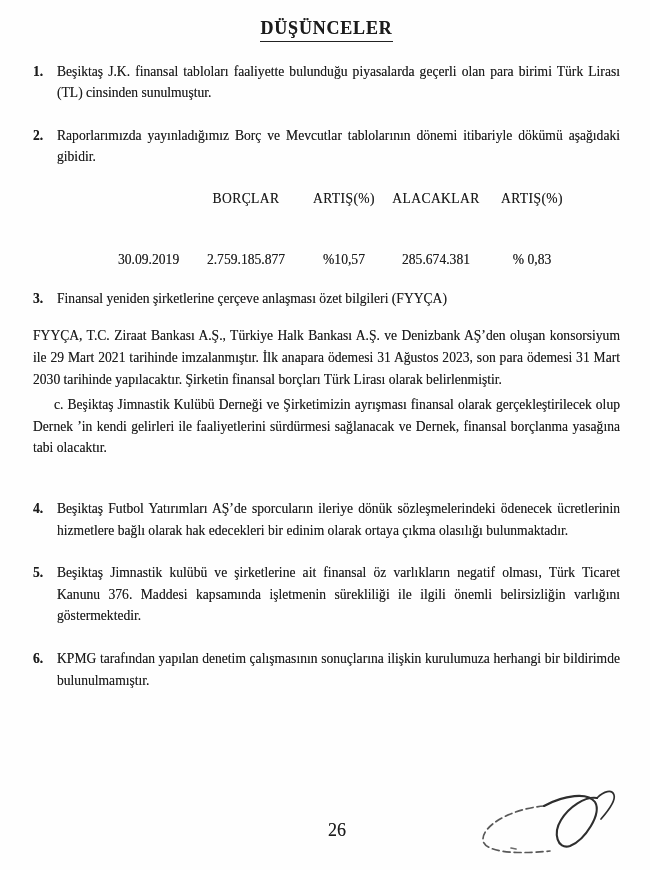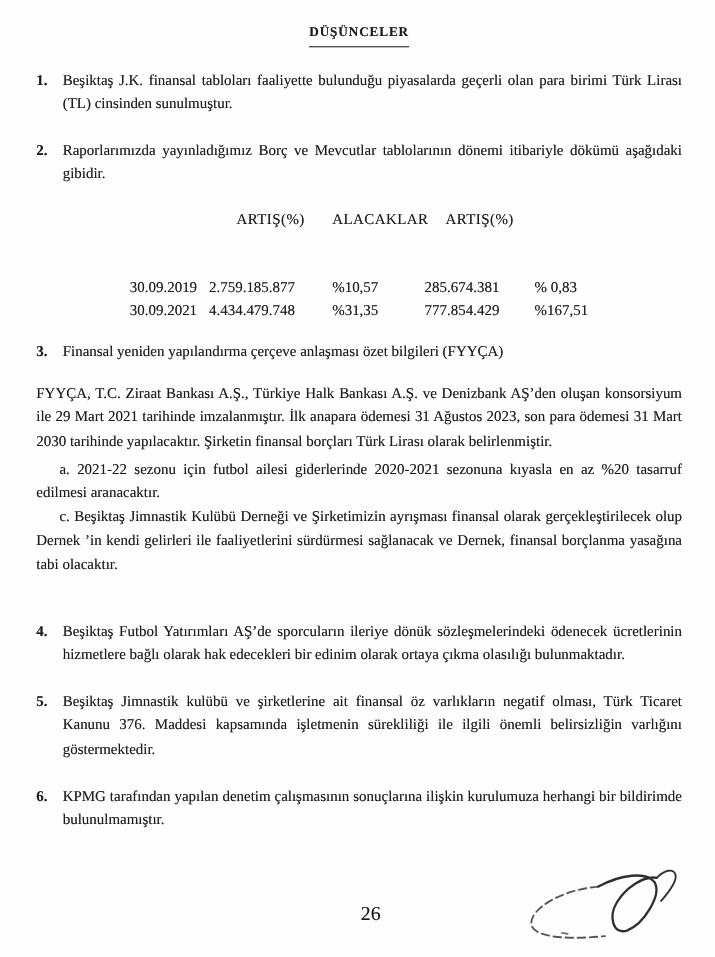--- a/index.html
+++ b/index.html
@@ -19,21 +19,21 @@
     top: 18px;
     left: 33px;
     right: 30px;
     font-size: 13.6px;
     line-height: 21.6px;
   }
   .doc-title-wrap { text-align: center; margin-bottom: 19px; }
   .doc-title {
     display: inline-block;
     font-weight: bold;
-    font-size: 12px;
+    font-size: 18px;
     letter-spacing: 0.8px;
     border-bottom: 1.5px solid #222;
     padding-bottom: 1px;
   }
   .item { display: flex; margin-bottom: 21px; }
   .item .num {
     width: 24px;
     flex: 0 0 24px;
     font-weight: bold;
   }
@@ -42,21 +42,21 @@
 
   .fin-table { margin: 0 0 17px 85px; }
   .fin-row {
     display: grid;
     grid-template-columns: 72px 112px 84px 100px 92px;
     line-height: 20.4px;
   }
   .fin-row.headers { margin-bottom: 41px; letter-spacing: 0.4px; }
   .fin-row .c0 { text-align: left; }
   .fin-row .hc { text-align: center; }
-  .fin-row .c1, .fin-row .c2, .fin-row .c3, .fin-row .c4 { text-align: left; }
+  .fin-row .c1, .fin-row .c2, .fin-row .c3, .fin-row .c4 { text-align: center; }
 
   .paragraph { text-align: justify; margin-bottom: 4px; }
   .subitem { text-align: justify; text-indent: 21px; }
   .subitem.last { margin-bottom: 39px; }
 
   .footer-pageno {
     position: absolute;
     top: 820px;
     left: 12px;
     width: 100%;
@@ -88,48 +88,41 @@
     </div>
 
     <div class="item">
       <span class="num">2.</span>
       <span class="itext">Raporlarımızda yayınladığımız Borç ve Mevcutlar tablolarının dönemi itibariyle dökümü aşağıdaki gibidir.</span>
     </div>
 
     <div class="fin-table">
       <div class="fin-row headers">
         <span class="c0"></span>
+        <span class="hc">BORÇLAR</span>
         <span class="hc">ARTIŞ(%)</span>
         <span class="hc">ALACAKLAR</span>
         <span class="hc">ARTIŞ(%)</span>
       </div>
       <div class="fin-row">
         <span class="c0">30.09.2019</span>
         <span class="c1">2.759.185.877</span>
         <span class="c2">%10,57</span>
         <span class="c3">285.674.381</span>
         <span class="c4">% 0,83</span>
       </div>
-      <div class="fin-row">
-        <span class="c0">30.09.2021</span>
-        <span class="c1">4.434.479.748</span>
-        <span class="c2">%31,35</span>
-        <span class="c3">777.854.429</span>
-        <span class="c4">%167,51</span>
-      </div>
     </div>
 
     <div class="item tight">
       <span class="num">3.</span>
-      <span class="itext">Finansal yeniden yapılandırma çerçeve anlaşması özet bilgileri (FYYÇA)</span>
+      <span class="itext">Finansal yeniden şirketlerine çerçeve anlaşması özet bilgileri (FYYÇA)</span>
     </div>
 
     <div class="paragraph">FYYÇA, T.C. Ziraat Bankası A.Ş., Türkiye Halk Bankası A.Ş. ve Denizbank AŞ’den oluşan konsorsiyum ile 29 Mart 2021 tarihinde imzalanmıştır. İlk anapara ödemesi 31 Ağustos 2023, son para ödemesi 31 Mart 2030 tarihinde yapılacaktır. Şirketin finansal borçları Türk Lirası olarak belirlenmiştir.</div>
 
-    <div class="subitem">a.  2021-22 sezonu için futbol ailesi giderlerinde 2020-2021 sezonuna kıyasla en az %20 tasarruf edilmesi aranacaktır.</div>
     <div class="subitem last">c. Beşiktaş Jimnastik Kulübü Derneği ve Şirketimizin ayrışması finansal olarak gerçekleştirilecek olup Dernek ’in kendi gelirleri ile faaliyetlerini sürdürmesi sağlanacak ve Dernek, finansal borçlanma yasağına tabi olacaktır.</div>
 
     <div class="item">
       <span class="num">4.</span>
       <span class="itext">Beşiktaş Futbol Yatırımları AŞ’de sporcuların ileriye dönük sözleşmelerindeki ödenecek ücretlerinin hizmetlere bağlı olarak hak edecekleri bir edinim olarak ortaya çıkma olasılığı bulunmaktadır.</span>
     </div>
 
     <div class="item">
       <span class="num">5.</span>
       <span class="itext">Beşiktaş Jimnastik kulübü ve şirketlerine ait finansal öz varlıkların negatif olması, Türk Ticaret Kanunu 376. Maddesi kapsamında işletmenin sürekliliği ile ilgili önemli belirsizliğin varlığını göstermektedir.</span>

